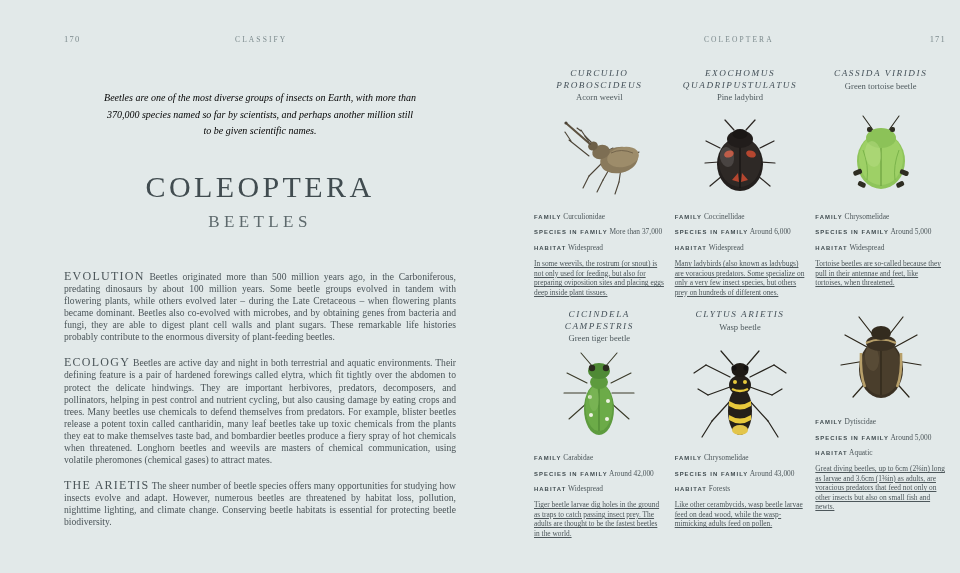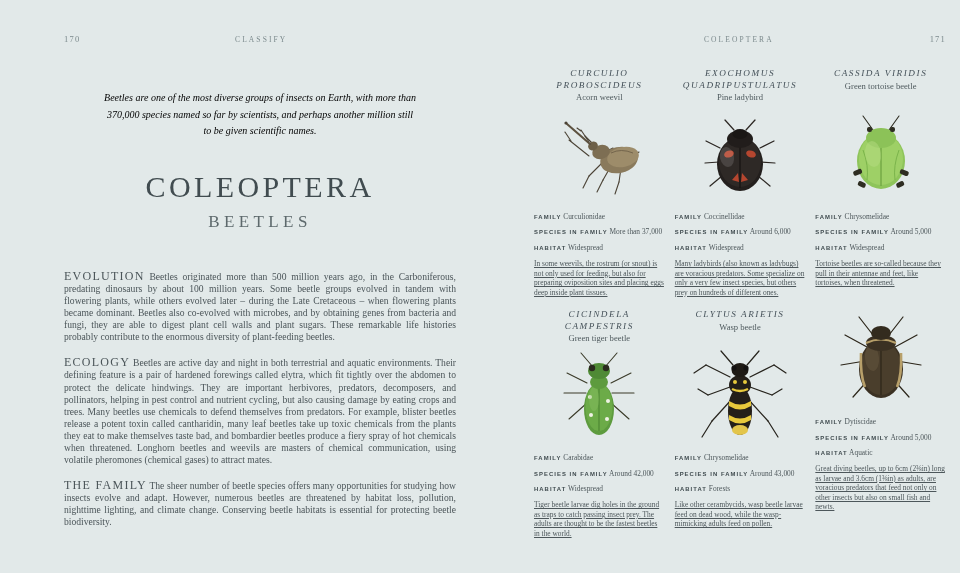--- a/index.html
+++ b/index.html
@@ -102,21 +102,21 @@
     <div class="epigraph">Beetles are one of the most diverse groups of insects on Earth, with more than 370,000 species named so far by scientists, and perhaps another million still to be given scientific names.</div>
 
     <div class="title-block">
       <div class="title-main">COLEOPTERA</div>
       <div class="title-sub">BEETLES</div>
     </div>
 
     <div class="body-copy">
       <p><span class="lede">EVOLUTION</span> <span>Beetles originated more than 500 million years ago, in the Carboniferous, predating dinosaurs by about 100 million years. Some beetle groups evolved in tandem with flowering plants, while others evolved later – during the Late Cretaceous – when flowering plants became dominant. Beetles also co-evolved with microbes, and by obtaining genes from bacteria and fungi, they are able to digest plant cell walls and plant sugars. These remarkable life histories probably contribute to the enormous diversity of plant-feeding beetles.</span></p>
       <p><span class="lede">ECOLOGY</span> <span>Beetles are active day and night in both terrestrial and aquatic environments. Their defining feature is a pair of hardened forewings called elytra, which fit tightly over the abdomen to protect the delicate hindwings. They are important herbivores, predators, decomposers, and pollinators, helping in pest control and nutrient cycling, but also causing damage by eating crops and trees. Many beetles use chemicals to defend themselves from predators. For example, blister beetles release a potent toxin called cantharidin, many leaf beetles take up toxic chemicals from the plants they eat to make themselves taste bad, and bombardier beetles produce a fiery spray of hot chemicals when threatened. Longhorn beetles and weevils are masters of chemical communication, using volatile pheromones (chemical gases) to attract mates.</span></p>
-      <p><span class="lede">THE FAMILY</span> <span>The sheer number of beetle species offers many opportunities for studying how insects evolve and adapt. However, numerous beetles are threatened by habitat loss, pollution, nighttime lighting, and climate change. Conserving beetle habitats is essential for protecting beetle biodiversity.</span></p>
+      <p><span class="lede">THE ARIETIS</span> <span>The sheer number of beetle species offers many opportunities for studying how insects evolve and adapt. However, numerous beetles are threatened by habitat loss, pollution, nighttime lighting, and climate change. Conserving beetle habitats is essential for protecting beetle biodiversity.</span></p>
     </div>
   </div>
 
   <div class="page page-right">
 
     <div class="runhead right">
       <span class="chaptitle">COLEOPTERA</span>
       <span class="folio">171</span>
     </div>
 

